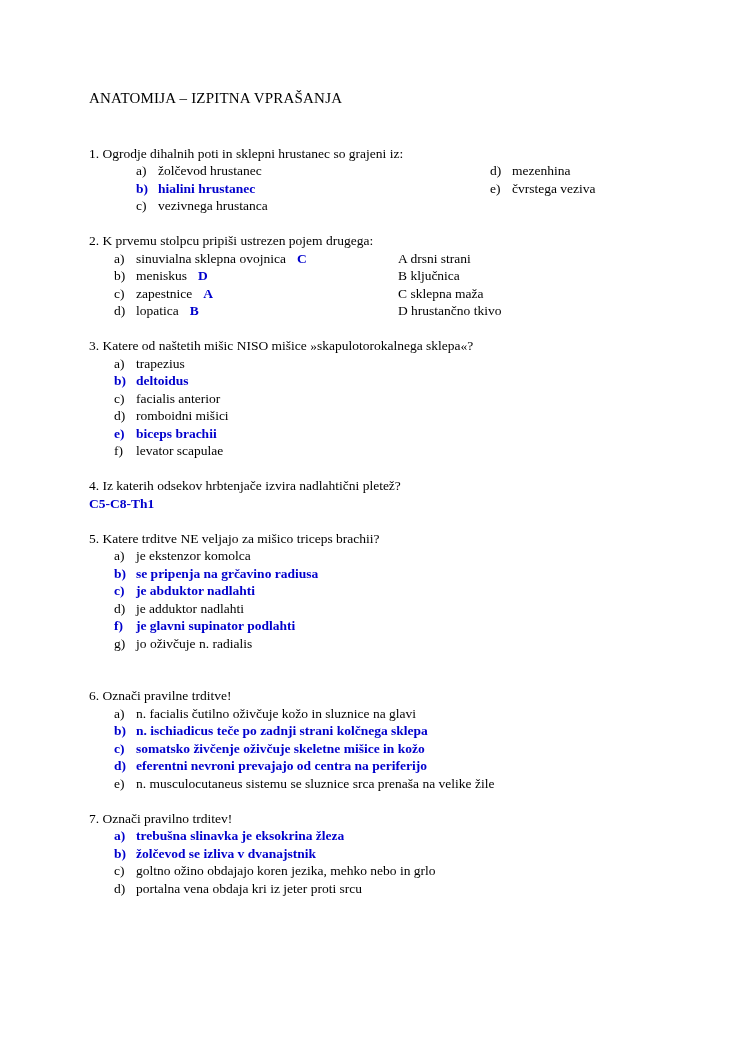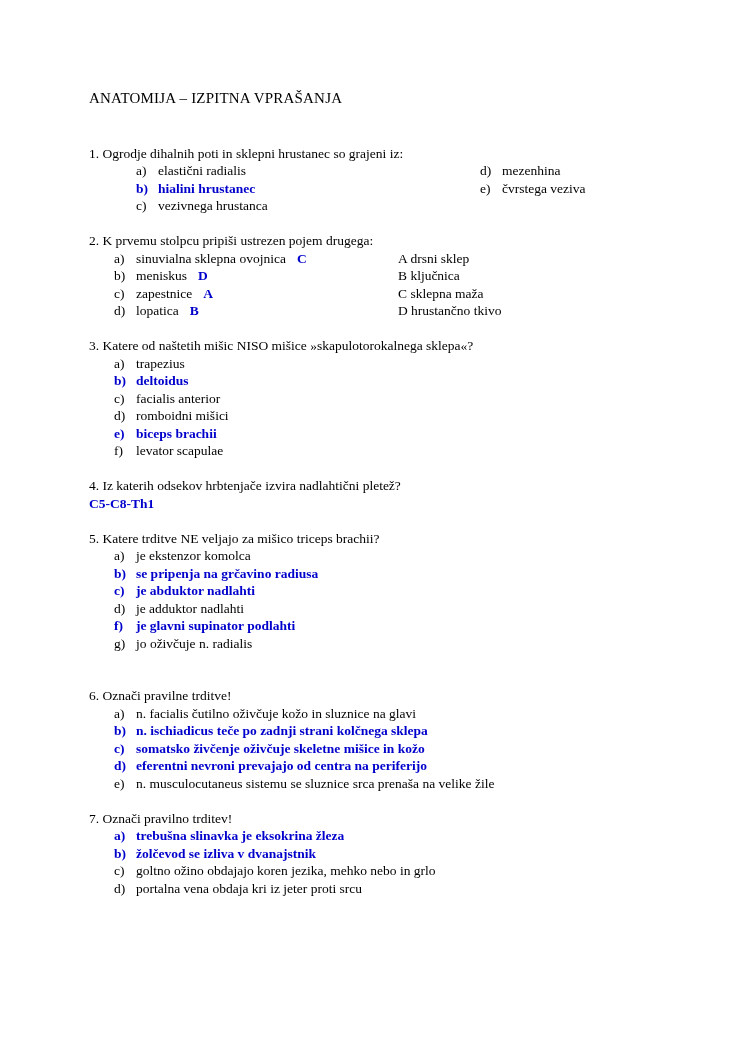--- a/index.html
+++ b/index.html
@@ -41,39 +41,39 @@
   .answer-letter {
     color: var(--accent, #0000CC);
     font-weight: bold;
     margin-left: 11px;
   }
   .answer-line {
     color: var(--accent, #0000CC);
     font-weight: bold;
   }
   .right-col { position: absolute; top: 0; white-space: nowrap; }
-  .question.q1 .right-col { left: 344px; }
+  .question.q1 .right-col { left: 354px; }
   .question.q2 .right-col { left: 309px; }
   .right-col .opt-label { margin-left: 0; width: 22px; }
 </style>
 </head>
 <body>
 
 <div class="page">
   <div class="title">ANATOMIJA – IZPITNA VPRAŠANJA</div>
   <div id="questions">
       <div class="question q1">
         <div class="prompt">1. Ogrodje dihalnih poti in sklepni hrustanec so grajeni iz:</div>
-        <div class="opt-row"><span class="opt-label">a)</span><span class="opt-text">elastični radialis</span><span class="right-col"><span class="opt-label">d)</span><span class="opt-text">mezenhina</span></span></div>
+        <div class="opt-row"><span class="opt-label">a)</span><span class="opt-text">žolčevod hrustanec</span><span class="right-col"><span class="opt-label">d)</span><span class="opt-text">mezenhina</span></span></div>
         <div class="opt-row"><span class="opt-label hl">b)</span><span class="opt-text hl">hialini hrustanec</span><span class="right-col"><span class="opt-label">e)</span><span class="opt-text">čvrstega veziva</span></span></div>
         <div class="opt-row"><span class="opt-label">c)</span><span class="opt-text">vezivnega hrustanca</span></div>
       </div>
       <div class="question q2">
         <div class="prompt">2. K prvemu stolpcu pripiši ustrezen pojem drugega:</div>
-        <div class="opt-row"><span class="opt-label">a)</span><span class="opt-text">sinuvialna sklepna ovojnica</span><span class="answer-letter">C</span><span class="right-col">A drsni sklep</span></div>
+        <div class="opt-row"><span class="opt-label">a)</span><span class="opt-text">sinuvialna sklepna ovojnica</span><span class="answer-letter">C</span><span class="right-col">A drsni strani</span></div>
         <div class="opt-row"><span class="opt-label">b)</span><span class="opt-text">meniskus</span><span class="answer-letter">D</span><span class="right-col">B ključnica</span></div>
         <div class="opt-row"><span class="opt-label">c)</span><span class="opt-text">zapestnice</span><span class="answer-letter">A</span><span class="right-col">C sklepna maža</span></div>
         <div class="opt-row"><span class="opt-label">d)</span><span class="opt-text">lopatica</span><span class="answer-letter">B</span><span class="right-col">D hrustančno tkivo</span></div>
       </div>
       <div class="question q3">
         <div class="prompt">3. Katere od naštetih mišic NISO mišice »skapulotorokalnega sklepa«?</div>
         <div class="opt-row"><span class="opt-label">a)</span><span class="opt-text">trapezius</span></div>
         <div class="opt-row"><span class="opt-label hl">b)</span><span class="opt-text hl">deltoidus</span></div>
         <div class="opt-row"><span class="opt-label">c)</span><span class="opt-text">facialis anterior</span></div>
         <div class="opt-row"><span class="opt-label">d)</span><span class="opt-text">romboidni mišici</span></div>

